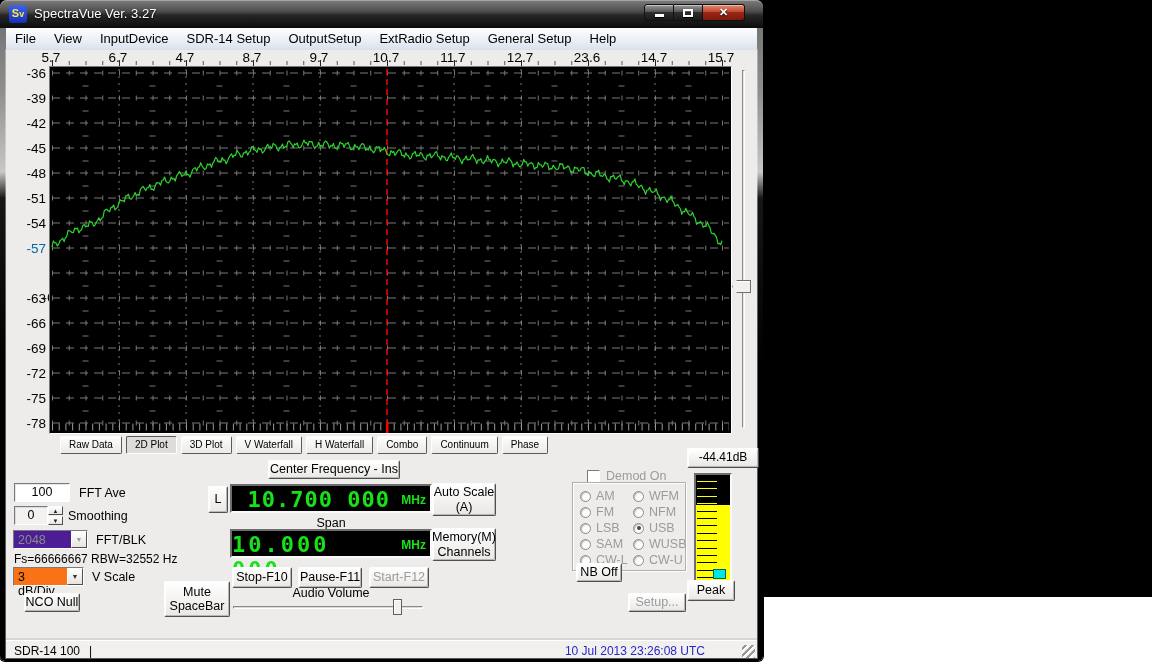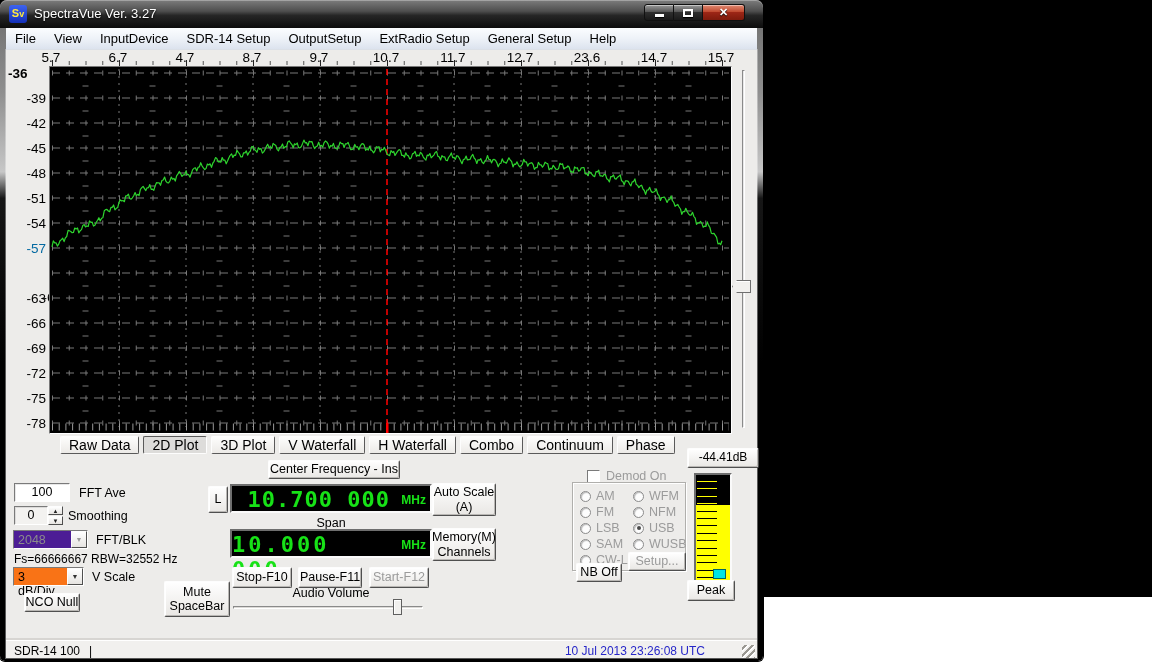--- a/index.html
+++ b/index.html
@@ -52,21 +52,21 @@
 
   
   #vslider-track { left:736px; top:20px; width:3px; height:358px; background:#e8e8e8;
           border:1px solid; border-color:#8a8a8a #fff #fff #8a8a8a; }
   #vslider-thumb { left:726px; top:230px; width:19px; height:13px; background:#f1f0ee;
           border:1px solid #6f6f6f; clip-path:polygon(0 50%,26% 0,100% 0,100% 100%,26% 100%);
           box-shadow:inset 0 1px 0 #fff; }
 
   
   #tabs { left:54px; top:386px; height:18px; display:flex; gap:4px; }
-  .tab { height:18px; padding:0 8px; font-size:14px; line-height:16px; color:#000;
+  .tab { height:18px; padding:0 8px; font-size:10px; line-height:16px; color:#000;
          background:linear-gradient(180deg,#fdfdfc,#eceae7);
          border:1px solid; border-color:#fdfdfd #5a5a5a #5a5a5a #fdfdfd; border-radius:2px; }
   .tab.active { background:#dddcda; border-color:#5a5a5a #fdfdfd #fdfdfd #5a5a5a; }
 
   
   .btn { background:linear-gradient(180deg,#ffffff,#e9e7e4); color:#000; font-size:12.5px;
          border:1px solid; border-color:#fdfdfd #4f4f4f #4f4f4f #fdfdfd; border-radius:2px;
          box-shadow:inset -1px -1px 0 #b9b7b4, inset 1px 1px 0 #fff;
          display:flex; align-items:center; justify-content:center; text-align:center; line-height:1.15; }
   .btn.disabled { color:#9b9b9b; }
@@ -162,21 +162,21 @@
           <span class="abs xlab" style="left: 559px;">23.6</span>
           <span class="abs xlab" style="left: 626px;">14.7</span>
           <span class="abs xlab" style="left: 693px;">15.7</span>
         </div>
       <svg id="topticks" class="abs" style="left:43px;top:10px;" width="683" height="6">
           <line x1="3" y1="3" x2="680" y2="3" stroke="#555" stroke-width="4" stroke-dasharray="1 15.75"></line>
           <line x1="3" y1="3" x2="680" y2="3" stroke="#222" stroke-width="6" stroke-dasharray="1 66"></line>
         </svg>
 
       <div id="yaxis">
-          <span class="abs" style="left: 2px; top: 16px; width: 38px; text-align: left; font-size: 13.5px; color: rgb(0, 0, 0); font-weight: bold;">-36</span>
+          <span class="abs" style="left: 2px; top: 16px; width: 38px; text-align: right; font-size: 13.5px; color: rgb(0, 0, 0);">-36</span>
           <span class="abs" style="left: 2px; top: 41px; width: 38px; text-align: right; font-size: 13.5px; color: rgb(0, 0, 0);">-39</span>
           <span class="abs" style="left: 2px; top: 66px; width: 38px; text-align: right; font-size: 13.5px; color: rgb(0, 0, 0);">-42</span>
           <span class="abs" style="left: 2px; top: 91px; width: 38px; text-align: right; font-size: 13.5px; color: rgb(0, 0, 0);">-45</span>
           <span class="abs" style="left: 2px; top: 116px; width: 38px; text-align: right; font-size: 13.5px; color: rgb(0, 0, 0);">-48</span>
           <span class="abs" style="left: 2px; top: 141px; width: 38px; text-align: right; font-size: 13.5px; color: rgb(0, 0, 0);">-51</span>
           <span class="abs" style="left: 2px; top: 166px; width: 38px; text-align: right; font-size: 13.5px; color: rgb(0, 0, 0);">-54</span>
           <span class="abs" style="left: 2px; top: 191px; width: 38px; text-align: right; font-size: 13.5px; color: #0369a1;">-57</span>
           <span class="abs" style="left: 18px; top: 216px; width: 38px; text-align: right; font-size: 13.5px; color: rgb(0, 0, 0); margin-top: 24px;">-60</span>
           <span class="abs" style="left: 2px; top: 241px; width: 38px; text-align: right; font-size: 13.5px; color: rgb(0, 0, 0);">-63</span>
           <span class="abs" style="left: 2px; top: 266px; width: 38px; text-align: right; font-size: 13.5px; color: rgb(0, 0, 0);">-66</span>
@@ -361,21 +361,21 @@
           <div class="radio-row">
             <span class="radio"></span>
             <span class="radio-lbl">WUSB</span>
           </div>
           <div class="radio-row">
             <span class="radio"></span>
             <span class="radio-lbl">CW-U</span>
           </div>
         </div>
       <div class="abs btn" style="left:570px;top:513px;width:46px;height:19px;">NB Off</div>
-      <div class="abs btn disabled" style="left:622px;top:502px;width:58px;height:19px;">Setup...</div>
+      <div class="abs btn disabled" style="left:622px;top:543px;width:58px;height:19px;">Setup...</div>
 
       <div class="abs btn" style="left:681px;top:398px;width:72px;height:20px;font-size:12px;">-44.41dB</div>
       <div id="meter" class="abs" style="left:688px;top:423px;width:38px;height:112px;">
         <div id="meter-black" class="abs"></div>
         <div id="meter-ticks">
             <div class="abs mtick" style="top: 6px; background: rgb(255, 255, 0);"></div>
             <div class="abs mtick" style="top: 13.4px; background: rgb(255, 255, 0);"></div>
             <div class="abs mtick" style="top: 20.8px; background: rgb(255, 255, 0);"></div>
             <div class="abs mtick" style="top: 28.2px; background: rgb(255, 255, 0);"></div>
             <div class="abs mtick" style="top: 35.6px; background: rgb(0, 0, 0);"></div>

